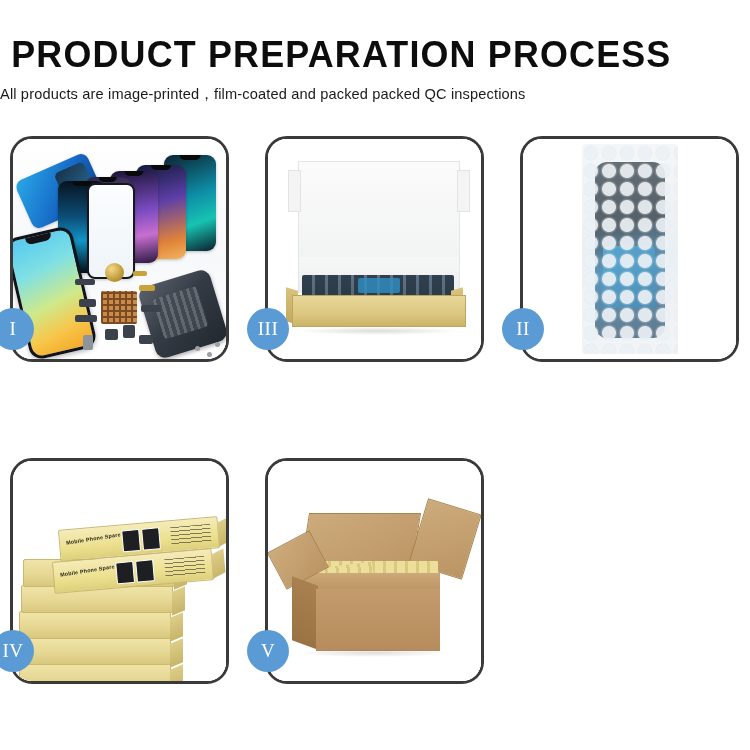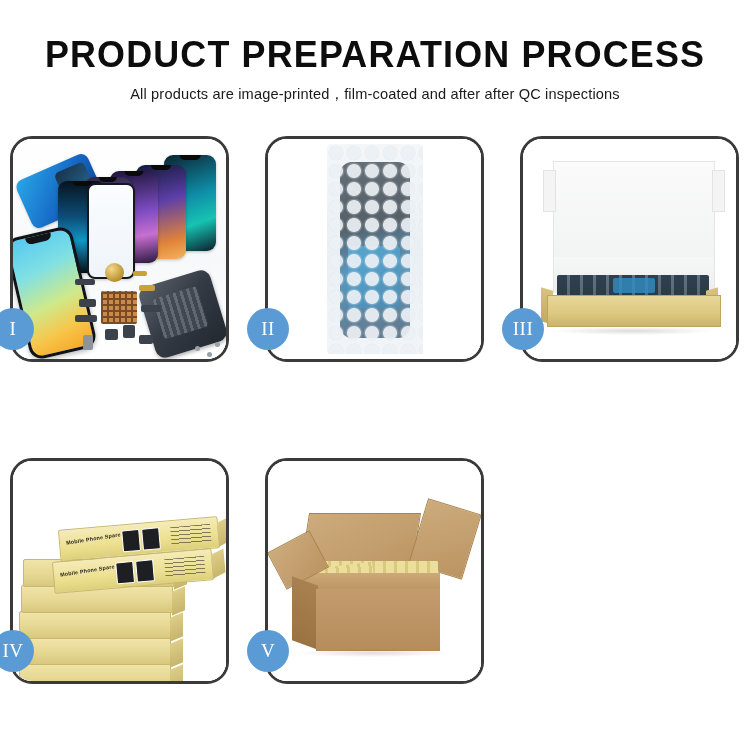--- a/index.html
+++ b/index.html
@@ -14,21 +14,20 @@
     overflow: hidden;
     font-family: "Liberation Sans", sans-serif;
     color: #111111;
   }
 
   
   .header {
     position: absolute;
     top: 0; left: 0;
     width: 750px;
-    text-align: center;
   }
   .title {
     margin: 0;
     padding-top: 36px;
     font-size: 37px;
     font-weight: bold;
     letter-spacing: 1.2px;
     line-height: 1.05;
     color: #0d0d0d;
     transform: scaleX(0.97);
@@ -506,21 +505,21 @@
     left: 22px; bottom: 26px;
     width: 164px; height: 8px;
     background: radial-gradient(ellipse at center, rgba(0,0,0,0.12), transparent 72%);
   }
 </style>
 </head>
 <body>
 
 <div class="header">
   <h1 class="title">PRODUCT PREPARATION PROCESS</h1>
-  <p class="subtitle">All products are image-printed，film-coated and after after QC inspections</p>
+  <p class="subtitle">All products are image-printed，film-coated and packed packed QC inspections</p>
 </div>
 
 <div class="grid">
 
   <div class="panel">
     <div class="panel-inner">
       <div class="scene-screens">
         <div class="film"></div>
         <div class="ph p5">
             <span class="notch"></span>
@@ -555,43 +554,43 @@
         <div class="screw s1"></div>
         <div class="screw s2"></div>
         <div class="screw s3"></div>
       </div>
     </div>
     <div class="badge">I</div>
   </div>
 
   <div class="panel">
     <div class="panel-inner">
-      <div class="scene-bubble">
-        <div class="wrap">
-          <div class="inner-item"></div>
-          <div class="bubbles"></div>
-        </div>
-      </div>
-    </div>
-    <div class="badge">II</div>
-  </div>
-
-  <div class="panel">
-    <div class="panel-inner">
       <div class="scene-openbox">
         <div class="ob-lid"></div>
         <div class="ob-interior"></div>
         <div class="ob-contents"></div>
         <div class="ob-side-l"></div>
         <div class="ob-side-r"></div>
         <div class="ob-front"></div>
         <div class="ob-shadow"></div>
       </div>
     </div>
     <div class="badge">III</div>
+  </div>
+
+  <div class="panel">
+    <div class="panel-inner">
+      <div class="scene-bubble">
+        <div class="wrap">
+          <div class="inner-item"></div>
+          <div class="bubbles"></div>
+        </div>
+      </div>
+    </div>
+    <div class="badge">II</div>
   </div>
 
   <div class="panel">
     <div class="panel-inner">
       <div class="scene-stack">
         <div class="sbox b3">
             <span class="side"></span>
           </div>
         <div class="sbox b2">
             <span class="side"></span>

